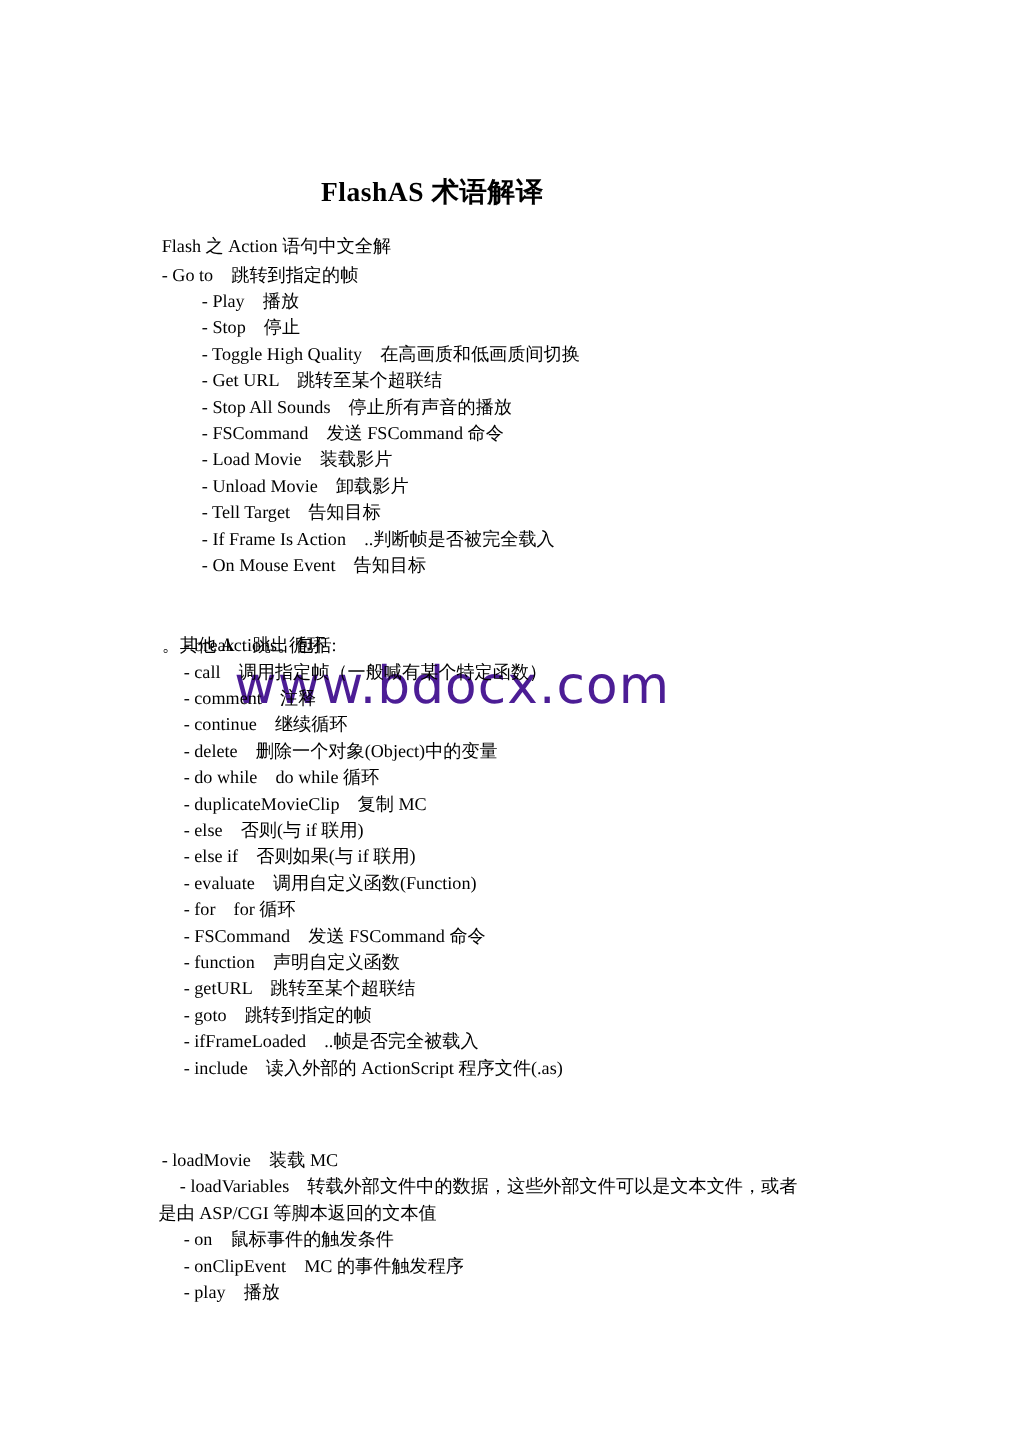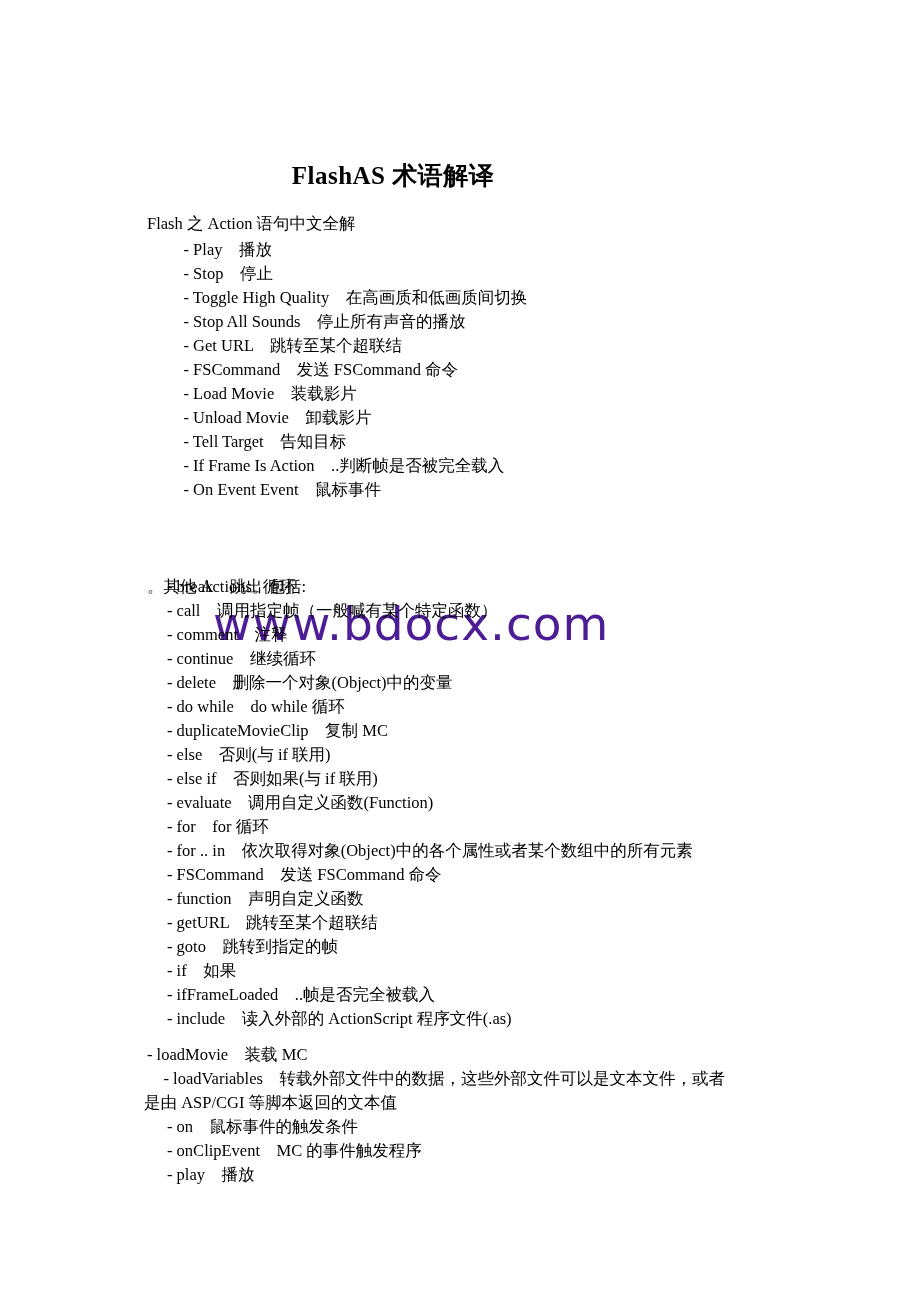--- a/index.html
+++ b/index.html
@@ -108,55 +108,54 @@
 
   <div class="watermark">www.bdocx.com</div>
 
   <div class="content">
 
     <h1 class="doc-title">FlashAS 术语解译</h1>
 
     <div class="para intro">Flash 之 Action 语句中文全解</div>
 
     <div class="block block-a">
+      <div class="line lvl0">- Go to　跳转到指定的帧</div>
       <div class="line lvl1">　- Play　播放</div>
       <div class="line lvl1">　- Stop　停止</div>
       <div class="line lvl1">　- Toggle High Quality　在高画质和低画质间切换</div>
+      <div class="line lvl1">　- Get URL　跳转至某个超联结</div>
       <div class="line lvl1">　- Stop All Sounds　停止所有声音的播放</div>
-      <div class="line lvl1">　- Get URL　跳转至某个超联结</div>
       <div class="line lvl1">　- FSCommand　发送 FSCommand 命令</div>
       <div class="line lvl1">　- Load Movie　装载影片</div>
       <div class="line lvl1">　- Unload Movie　卸载影片</div>
       <div class="line lvl1">　- Tell Target　告知目标</div>
       <div class="line lvl1">　- If Frame Is Action　..判断帧是否被完全载入</div>
-      <div class="line lvl1">　- On Event Event　鼠标事件</div>
+      <div class="line lvl1">　- On Mouse Event　告知目标</div>
     </div>
 
     <div class="block block-b-head">
       <div class="line lvl0">。其他 Actions。包括:</div>
     </div>
 
     <div class="block block-b">
       <div class="line lvl1">- break　跳出循环</div>
       <div class="line lvl1">- call　调用指定帧（一般喊有某个特定函数）</div>
       <div class="line lvl1">- comment　注释</div>
       <div class="line lvl1">- continue　继续循环</div>
       <div class="line lvl1">- delete　删除一个对象(Object)中的变量</div>
       <div class="line lvl1">- do while　do while 循环</div>
       <div class="line lvl1">- duplicateMovieClip　复制 MC</div>
       <div class="line lvl1">- else　否则(与 if 联用)</div>
       <div class="line lvl1">- else if　否则如果(与 if 联用)</div>
       <div class="line lvl1">- evaluate　调用自定义函数(Function)</div>
       <div class="line lvl1">- for　for 循环</div>
-      <div class="line lvl1">- for .. in　依次取得对象(Object)中的各个属性或者某个数组中的所有元素</div>
       <div class="line lvl1">- FSCommand　发送 FSCommand 命令</div>
       <div class="line lvl1">- function　声明自定义函数</div>
       <div class="line lvl1">- getURL　跳转至某个超联结</div>
       <div class="line lvl1">- goto　跳转到指定的帧</div>
-      <div class="line lvl1">- if　如果</div>
       <div class="line lvl1">- ifFrameLoaded　..帧是否完全被载入</div>
       <div class="line lvl1">- include　读入外部的 ActionScript 程序文件(.as)</div>
     </div>
 
     <div class="block block-c">
       <div class="line lvl0">- loadMovie　装载 MC</div>
       <div class="line lvl0">　- loadVariables　转载外部文件中的数据，这些外部文件可以是文本文件，或者</div>
     </div>
 
     <div class="wrapline">是由 ASP/CGI 等脚本返回的文本值</div>

